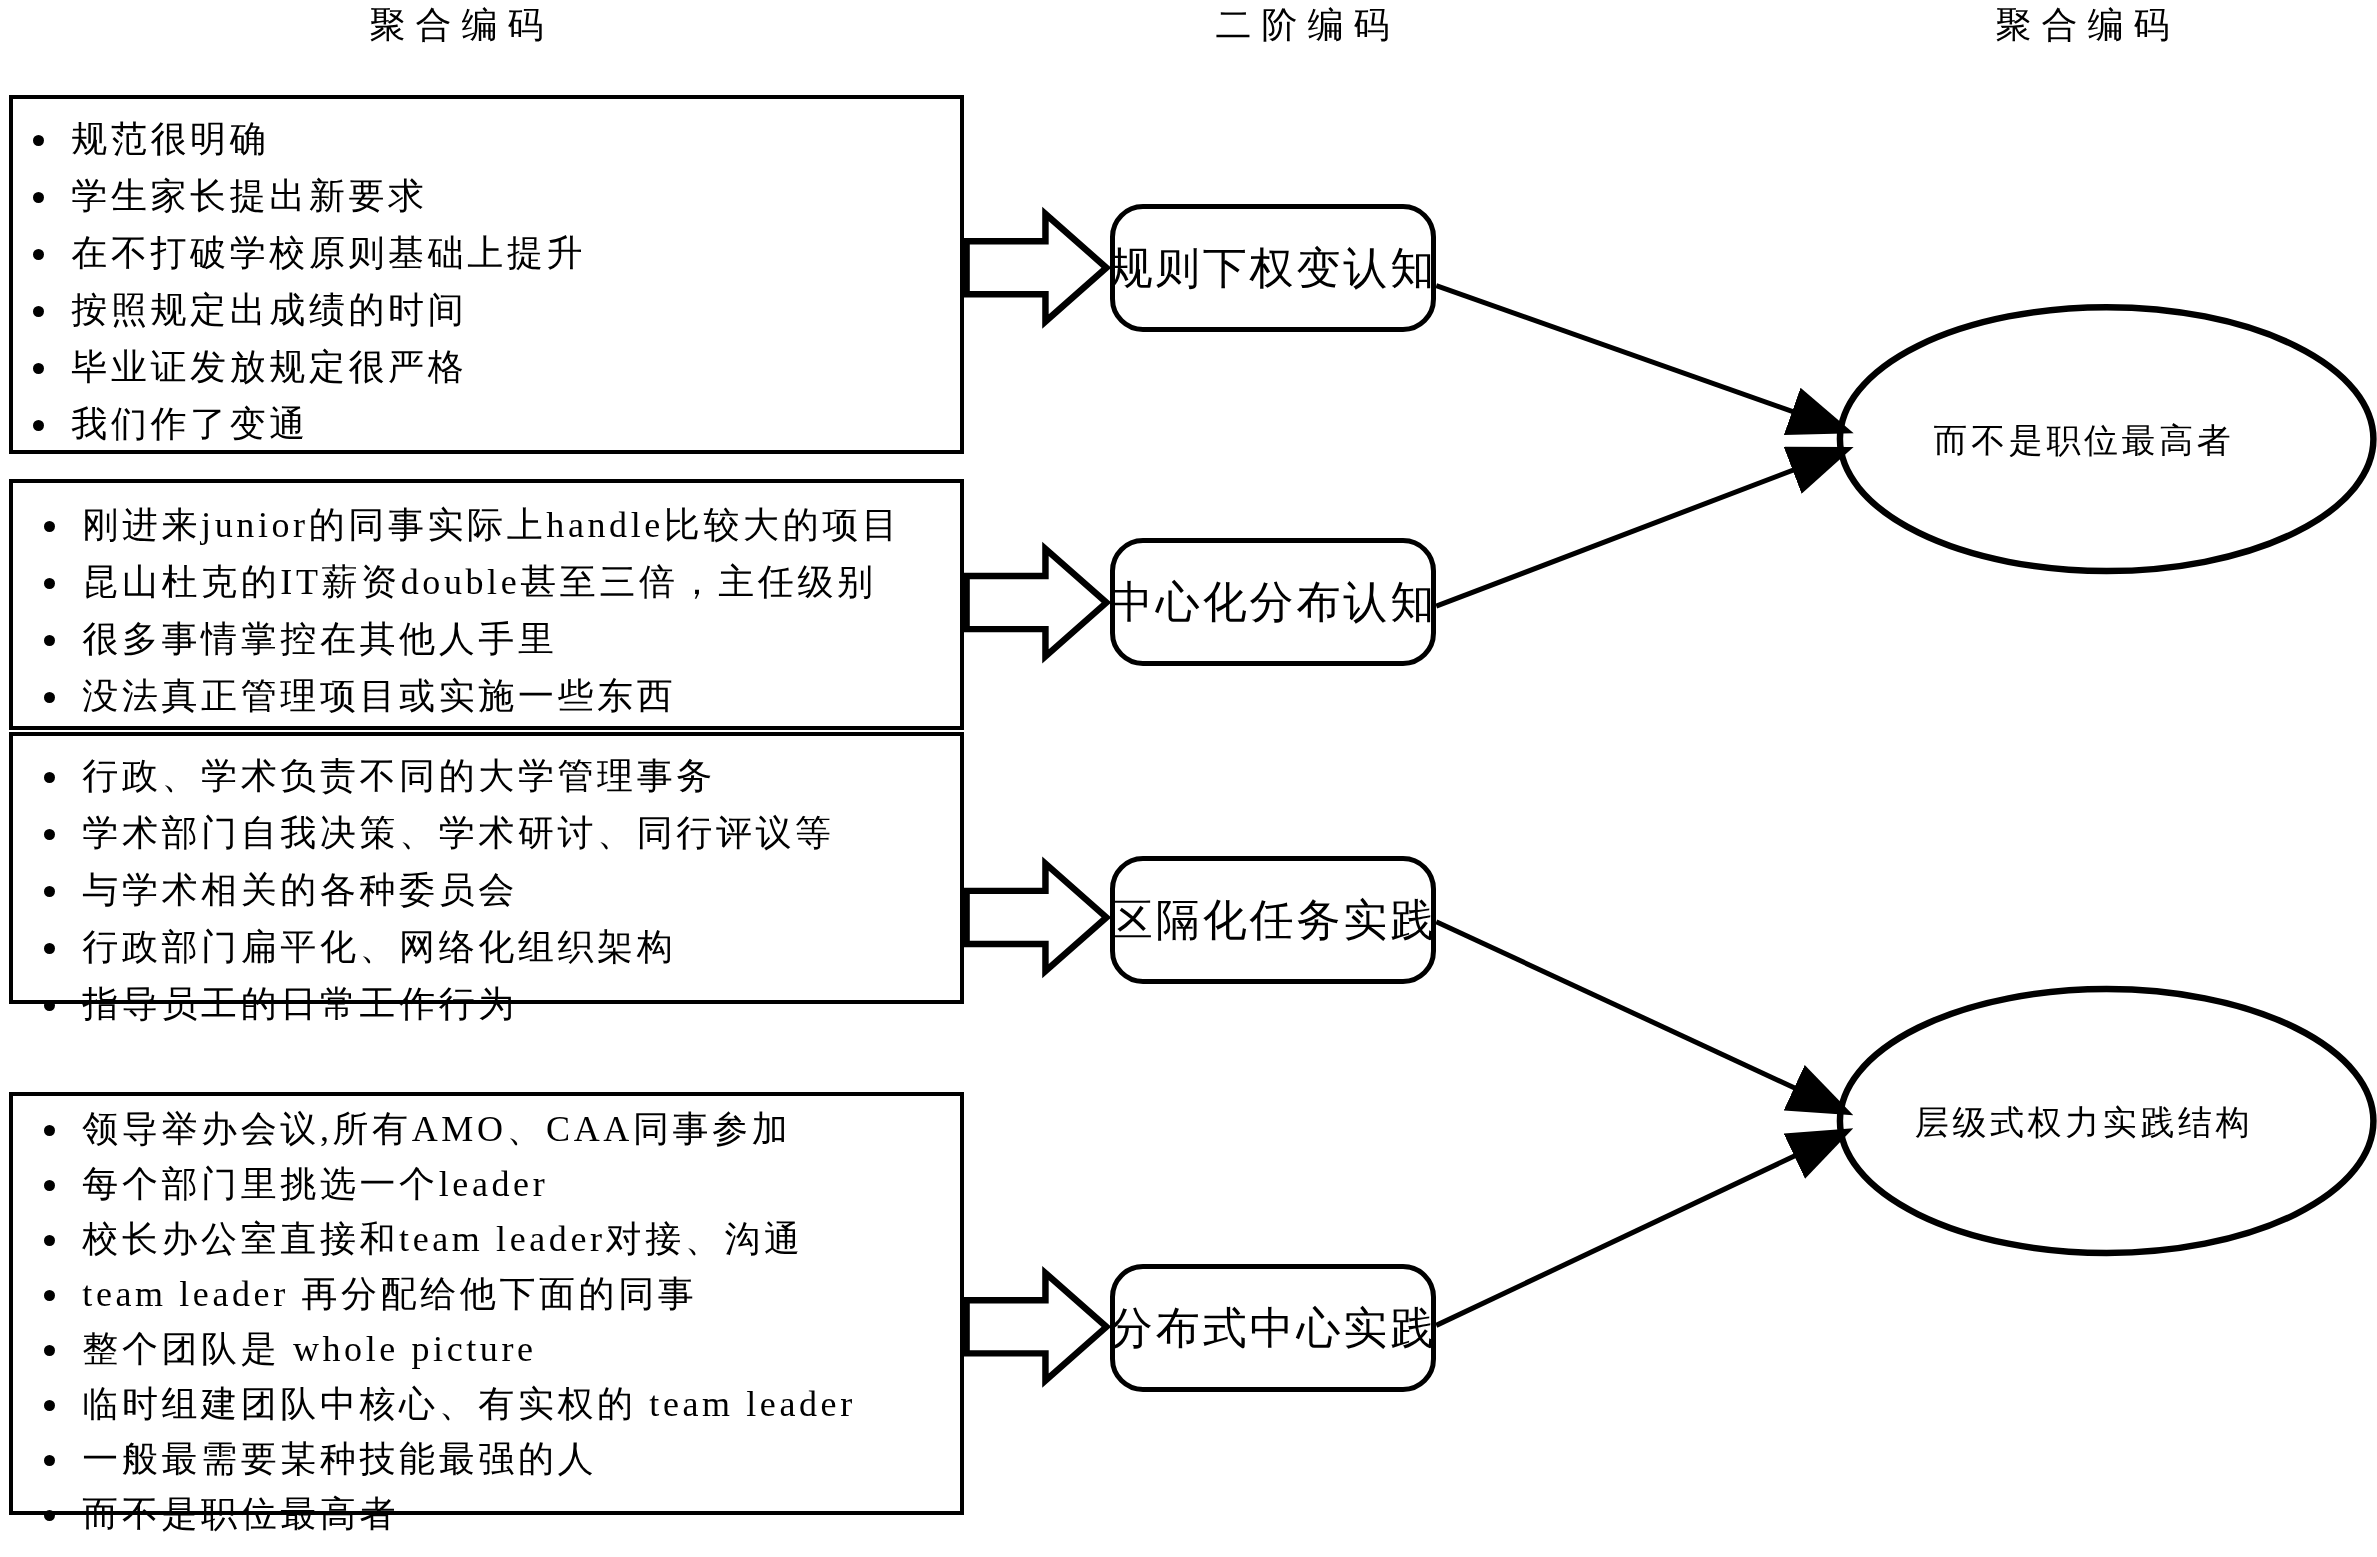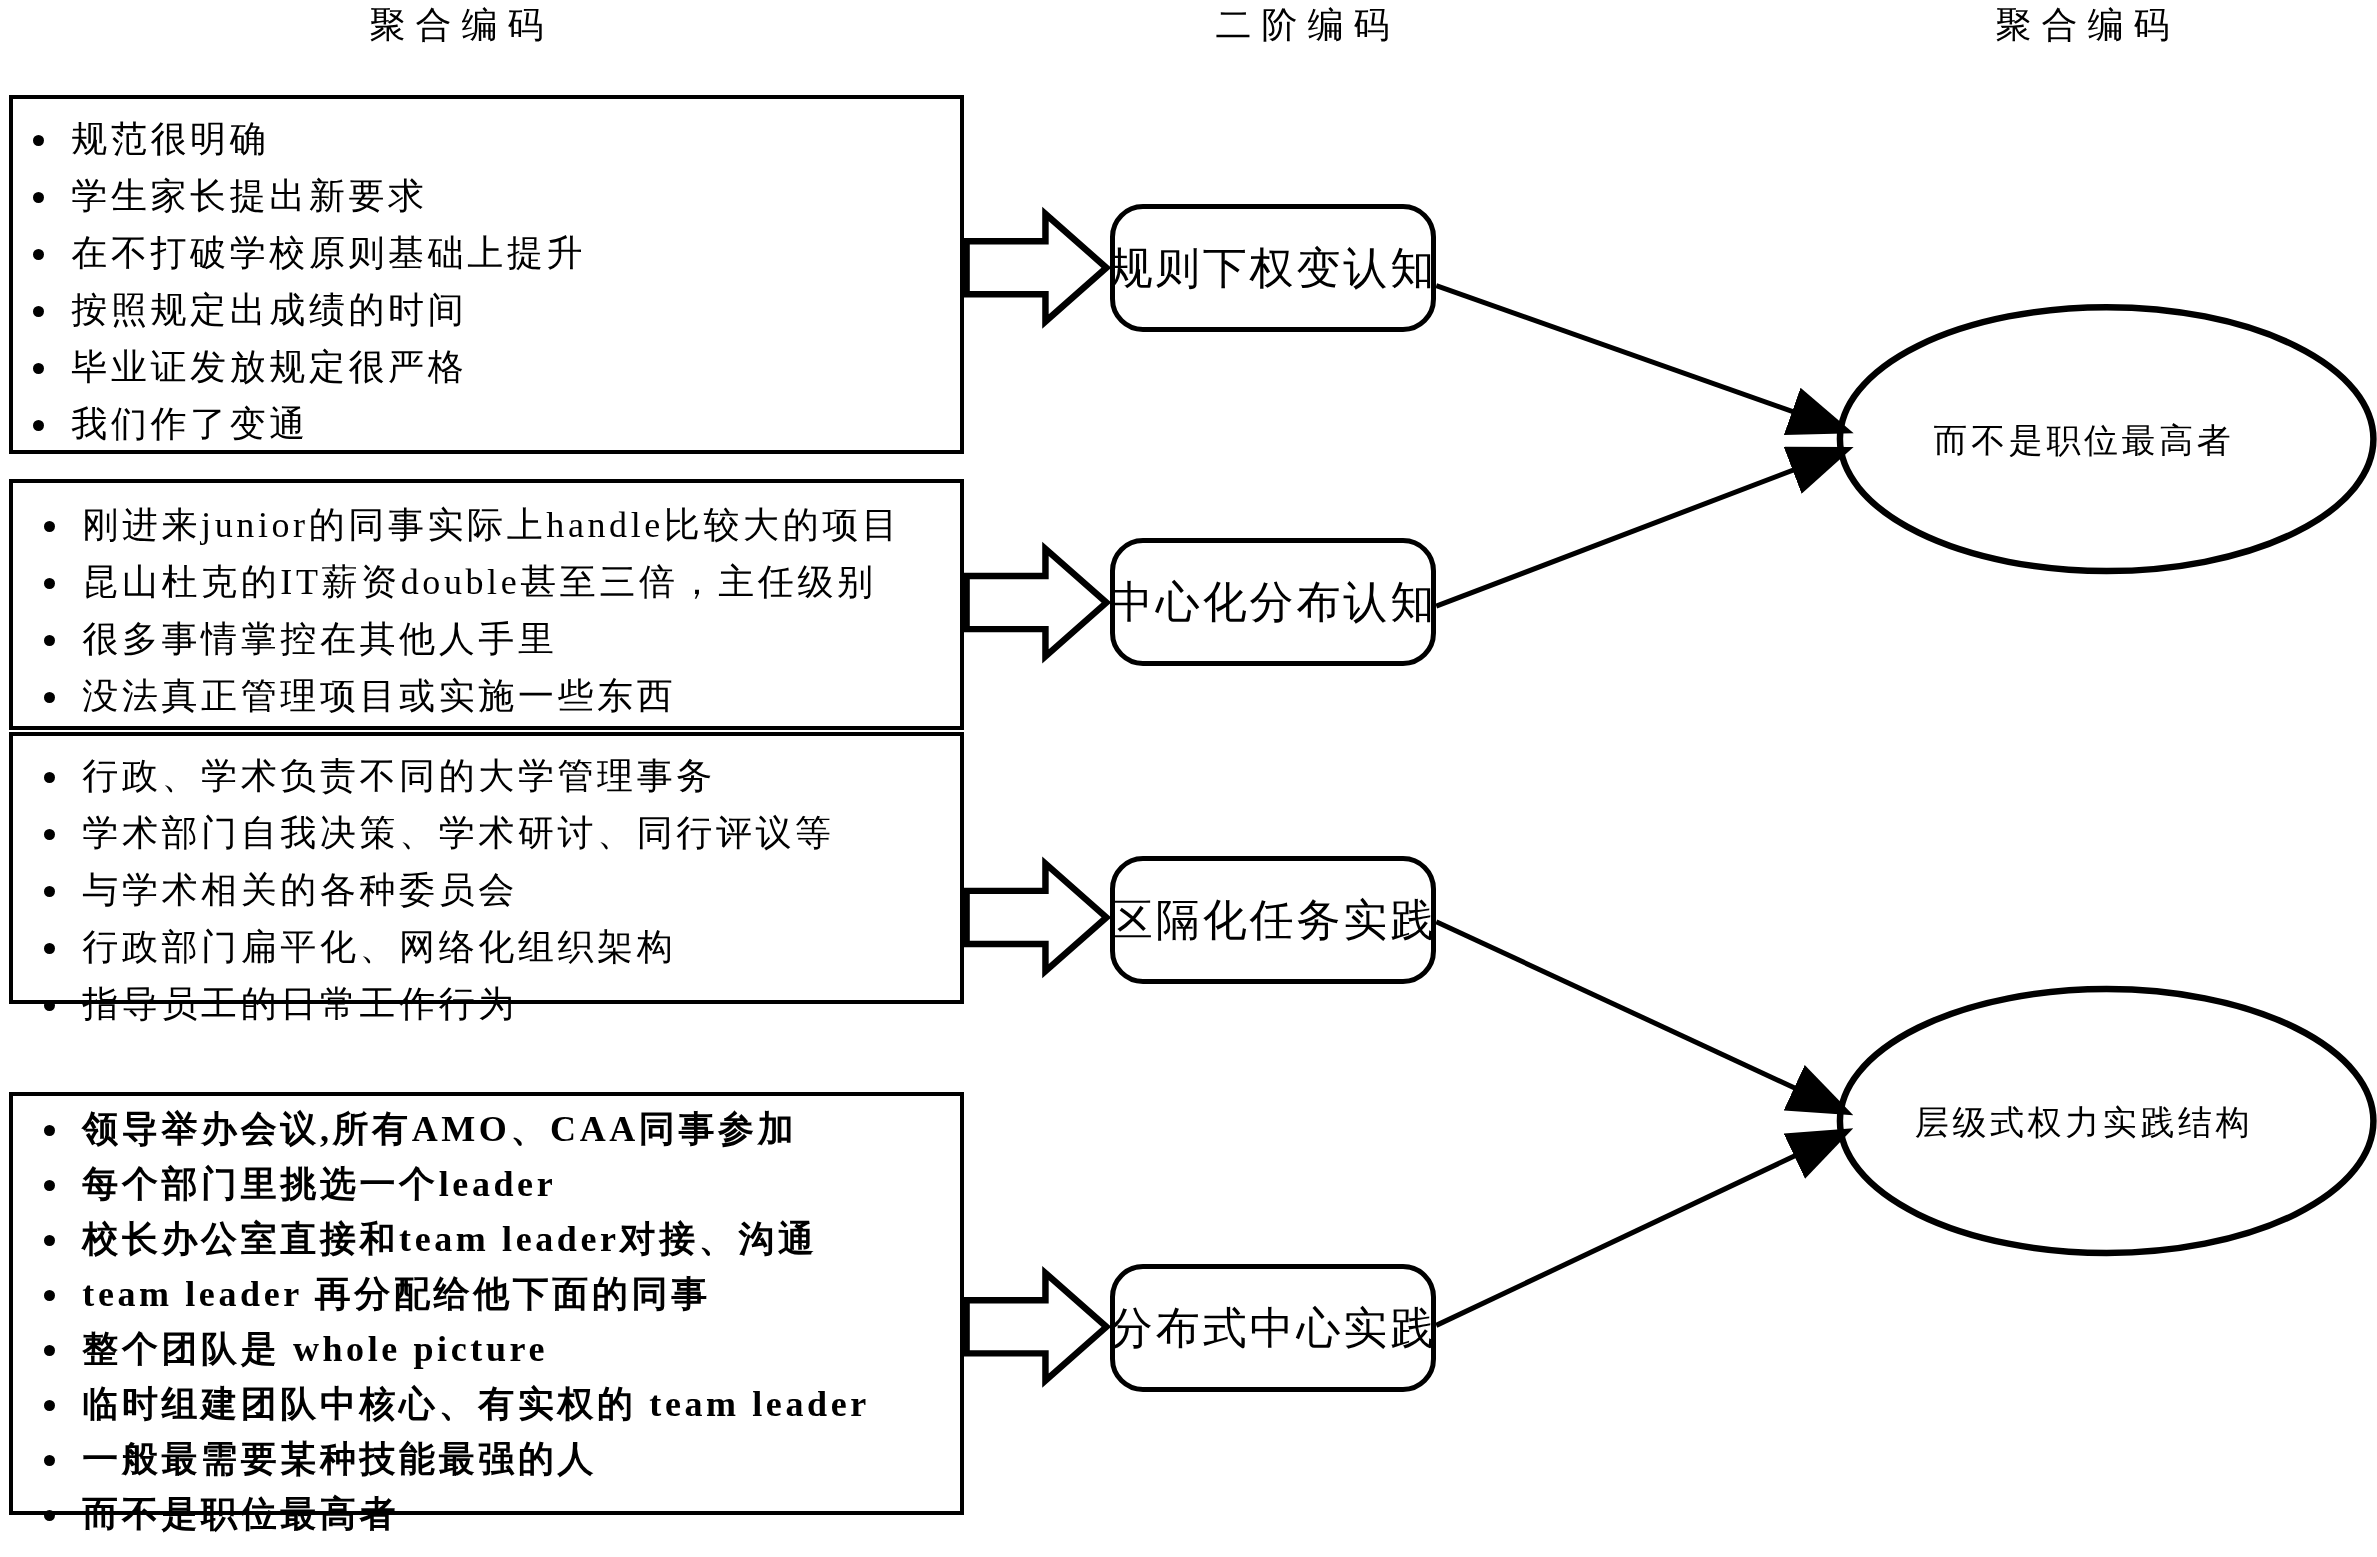--- a/index.html
+++ b/index.html
@@ -11,21 +11,21 @@
       font-size:36px;letter-spacing:10px;white-space:nowrap;}
   #hdr1{left:311px;}
   #hdr2{left:1157px;}
   #hdr3{left:1937px;}
 
   .fo-box{position:absolute;left:9.3px;width:955px;border:4.3px solid #000;
       background:#fff;box-sizing:border-box;}
   #fo1{top:95px;height:359px;}
   #fo2{top:479px;height:251px;}
   #fo3{top:732px;height:272px;}
-  #fo4{top:1092px;height:423px;font-weight:bold;}
+  #fo4{top:1092px;height:423px;}
 
   .fo-box ul{margin:0;padding:0 7.2px 0 59px;list-style:disc;}
   .fo-box li{font-size:36px;letter-spacing:3.6px;padding-left:10px;white-space:nowrap;}
   #fo1 ul{padding-top:11.5px;padding-left:48px;}  #fo1 li{line-height:57px;}
   #fo2 ul{padding-top:14.3px;}  #fo2 li{line-height:57px;}
   #fo3 ul{padding-top:11.5px;}  #fo3 li{line-height:57px;}
   #fo4 ul{padding-top:5.7px;}   #fo4 li{line-height:55px;}
 
   .so-node{position:absolute;left:1110px;width:326px;height:128px;
       border:5px solid #000;border-radius:33px;background:#fff;

